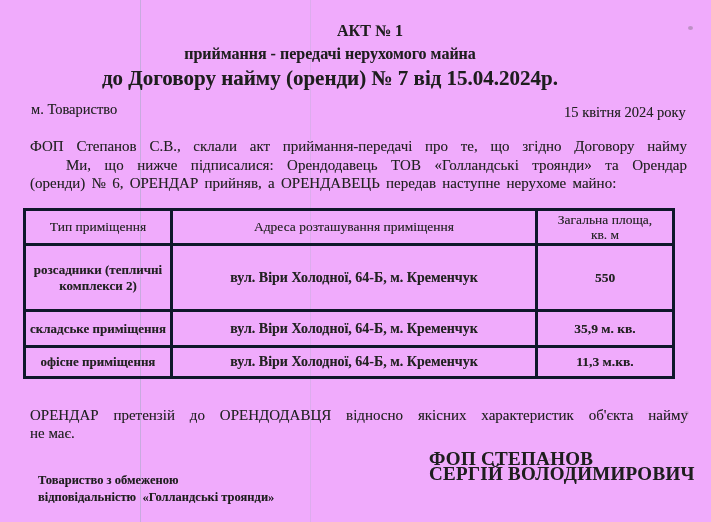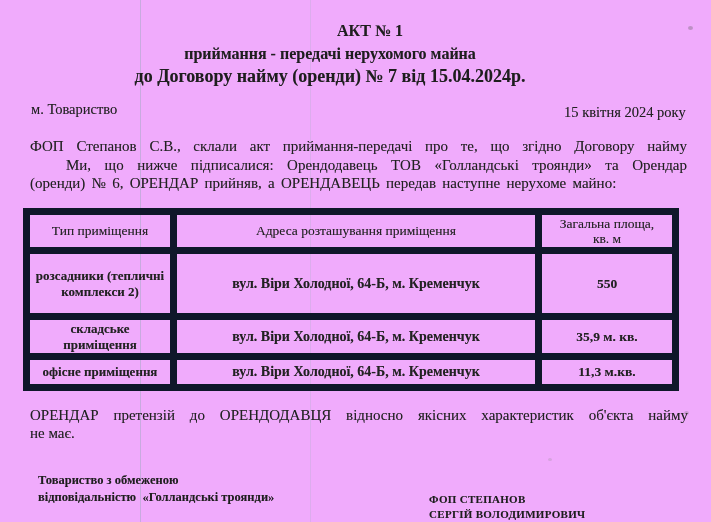--- a/index.html
+++ b/index.html
@@ -11,44 +11,44 @@
     text-shadow:0 0 0.6px rgba(40,40,40,0.35);
   }
   .abs{position:absolute;}
   .center{transform:translateX(-50%);white-space:nowrap;text-align:center;}
   .b{font-weight:bold;}
   .fold{position:absolute;top:0;width:1px;height:522px;pointer-events:none;}
   .fold1{left:140px;background:rgba(150,168,188,0.45);}
   .fold2{left:310px;background:rgba(160,175,192,0.25);}
   .title1{top:22px;left:370px;font-size:16px;color:#1e1e1e;}
   .title2{top:45px;left:330px;font-size:16px;color:#1e1e1e;}
-  .title3{top:66px;left:330px;font-size:18px;color:#1e1e1e;}
+  .title3{top:66px;left:330px;font-size:21px;color:#1e1e1e;}
   .place{top:101px;left:31px;font-size:14.5px;}
   .date{top:104px;left:524px;font-size:14.5px;margin-left:40px;}
   .intro{top:137px;left:30px;width:657px;font-size:15px;line-height:18.6px;}
   .jline{text-align:justify;text-align-last:justify;}
   .lastline{word-spacing:2.5px;}
   .indent{text-indent:36px;}
   table.doc{
     position:absolute;left:23px;top:208px;width:651px;
     border-collapse:collapse;table-layout:fixed;
     font-size:13.5px;
   }
-  table.doc td{border:7px solid #0f172a;padding:1px 4px;text-align:center;vertical-align:middle;line-height:15.5px;}
+  table.doc td{border:3px solid #0f172a;padding:1px 4px;text-align:center;vertical-align:middle;line-height:15.5px;}
   col.c1{width:147px;} col.c2{width:365px;} col.c3{width:137px;}
   tr.rh{height:32px;} tr.r1{height:66px;} tr.r2{height:36px;} tr.r3{height:31px;}
   td.addr{font-weight:bold;font-size:14px;}
   td.typ{font-weight:bold;font-size:13px;line-height:15px;}
   td.area{font-weight:bold;font-size:13.5px;}
   td.va-t{vertical-align:top;padding-top:3px;}
   td.va-b{vertical-align:bottom;padding-bottom:2px;}
   .hdr2{display:block;line-height:15px;}
   .claims{top:406px;left:30px;width:658px;font-size:15px;line-height:18px;}
   .sig-l{top:472px;left:38px;font-size:12.5px;line-height:16.5px;color:#1e1e1e;}
-  .sig-r{top:492px;left:429px;font-size:11px;line-height:14.5px;letter-spacing:0.3px;color:#1e1e1e;}
+  .sig-r{top:452px;left:429px;font-size:19px;line-height:14.5px;letter-spacing:0.3px;color:#1e1e1e;}
   .pre{white-space:pre;}
   .speck{position:absolute;border-radius:50%;pointer-events:none;}
   .sp1{left:688px;top:26px;width:5px;height:4px;background:rgba(95,95,95,0.35);}
   .sp2{left:684px;top:411px;width:5px;height:4px;background:rgba(120,120,120,0.3);}
   .sp3{left:548px;top:458px;width:4px;height:3px;background:rgba(140,140,140,0.25);}
 </style>
 </head>
 <body>
 
 <div class="page">

